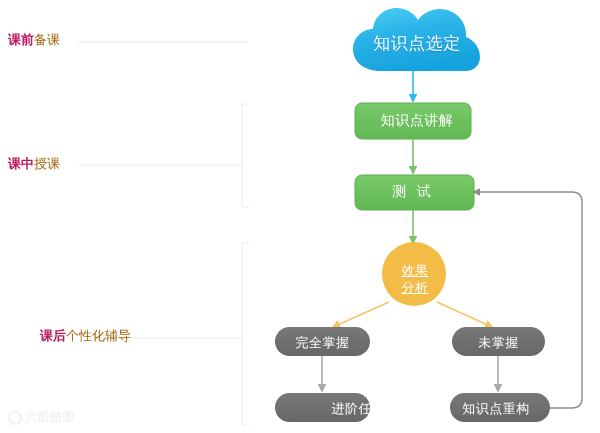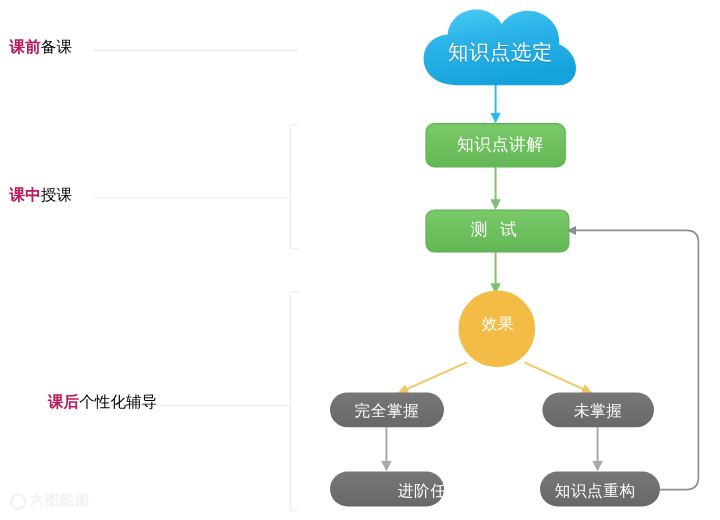--- a/index.html
+++ b/index.html
@@ -30,21 +30,21 @@
     position: absolute;
     white-space: nowrap;
     font-size: 13px;
     line-height: 1;
   }
   .stage-strong {
     color: #be185d;
     font-weight: bold;
   }
   .stage-weak {
-    color: #000000;
+    color: #a16207;
     font-weight: normal;
   }
   #stage-label-pre  { left: 8px;  top: 33px; }
   #stage-label-mid  { left: 8px;  top: 157px; text-align: right; }
   #stage-label-post { left: 8px;  top: 329px; margin-left: 32px; }
 
   
   .node-text {
     position: absolute;
     color: #ffffff;
@@ -67,20 +67,21 @@
     left: 355px; top: 183px; width: 116px;
     font-size: 14px; font-weight: normal;
     letter-spacing: 3px;
     text-align: center;
   }
   #circle-text {
     left: 383px; top: 262px; width: 64px;
     font-size: 13px; font-weight: normal;
     line-height: 17px;
     white-space: normal;
+    text-decoration: underline;
   }
   #pill-text-1 { left: 275px; top: 334px; width: 95px; font-size: 13px; }
   #pill-text-2 { left: 452px; top: 334px; width: 93px; font-size: 13px; }
   #pill-text-3 { left: 275px; top: 400px; width: 95px; font-size: 13px; padding-left: 36px; }
   #pill-text-4 { left: 450px; top: 400px; width: 92px; font-size: 13px; }
 
   
   #watermark {
     position: absolute;
     left: 8px;
@@ -249,20 +250,21 @@
   </div>
 
   <div class="node-text" id="cloud-text">知识点选定</div>
 
   <div class="node-text" id="green-text-1">知识点讲解</div>
 
   <div class="node-text" id="green-text-2">测 试</div>
 
   <div class="node-text" id="circle-text">
     <div>效果</div>
+    <div>分析</div>
   </div>
 
   <div class="node-text" id="pill-text-2">未掌握</div>
 
   <div class="node-text" id="pill-text-1">完全掌握</div>
 
   <div class="node-text" id="pill-text-3">进阶任务</div>
 
   <div class="node-text" id="pill-text-4">知识点重构</div>
 

